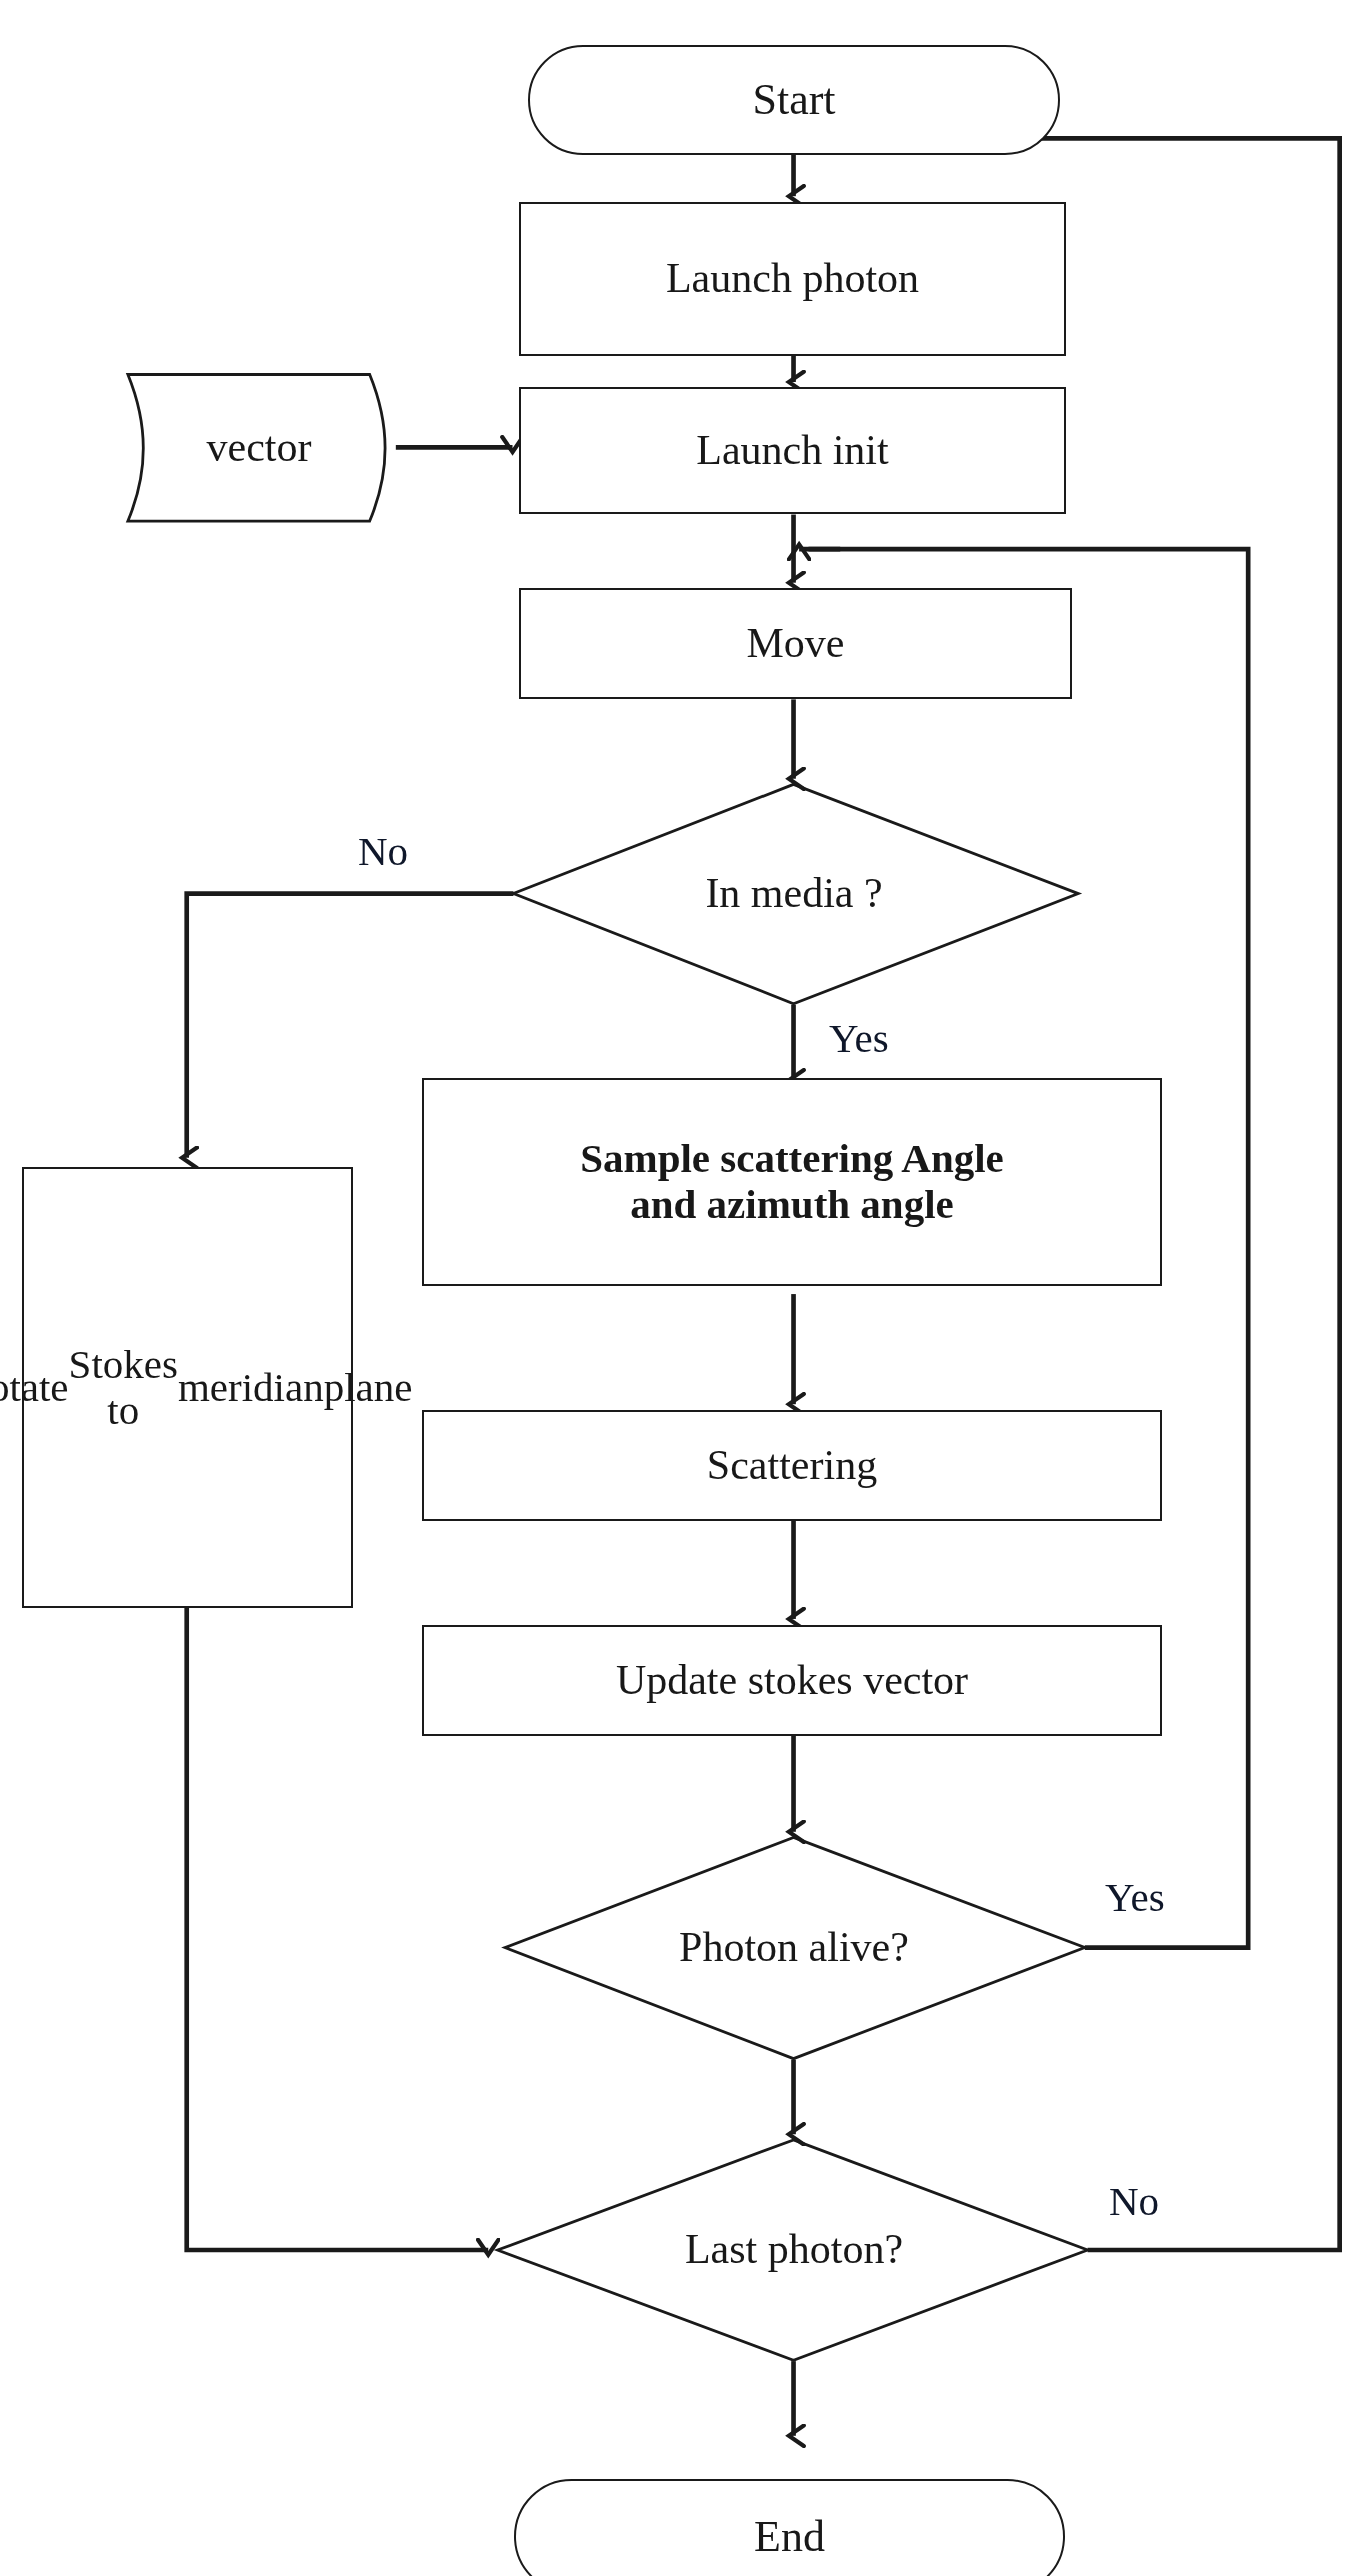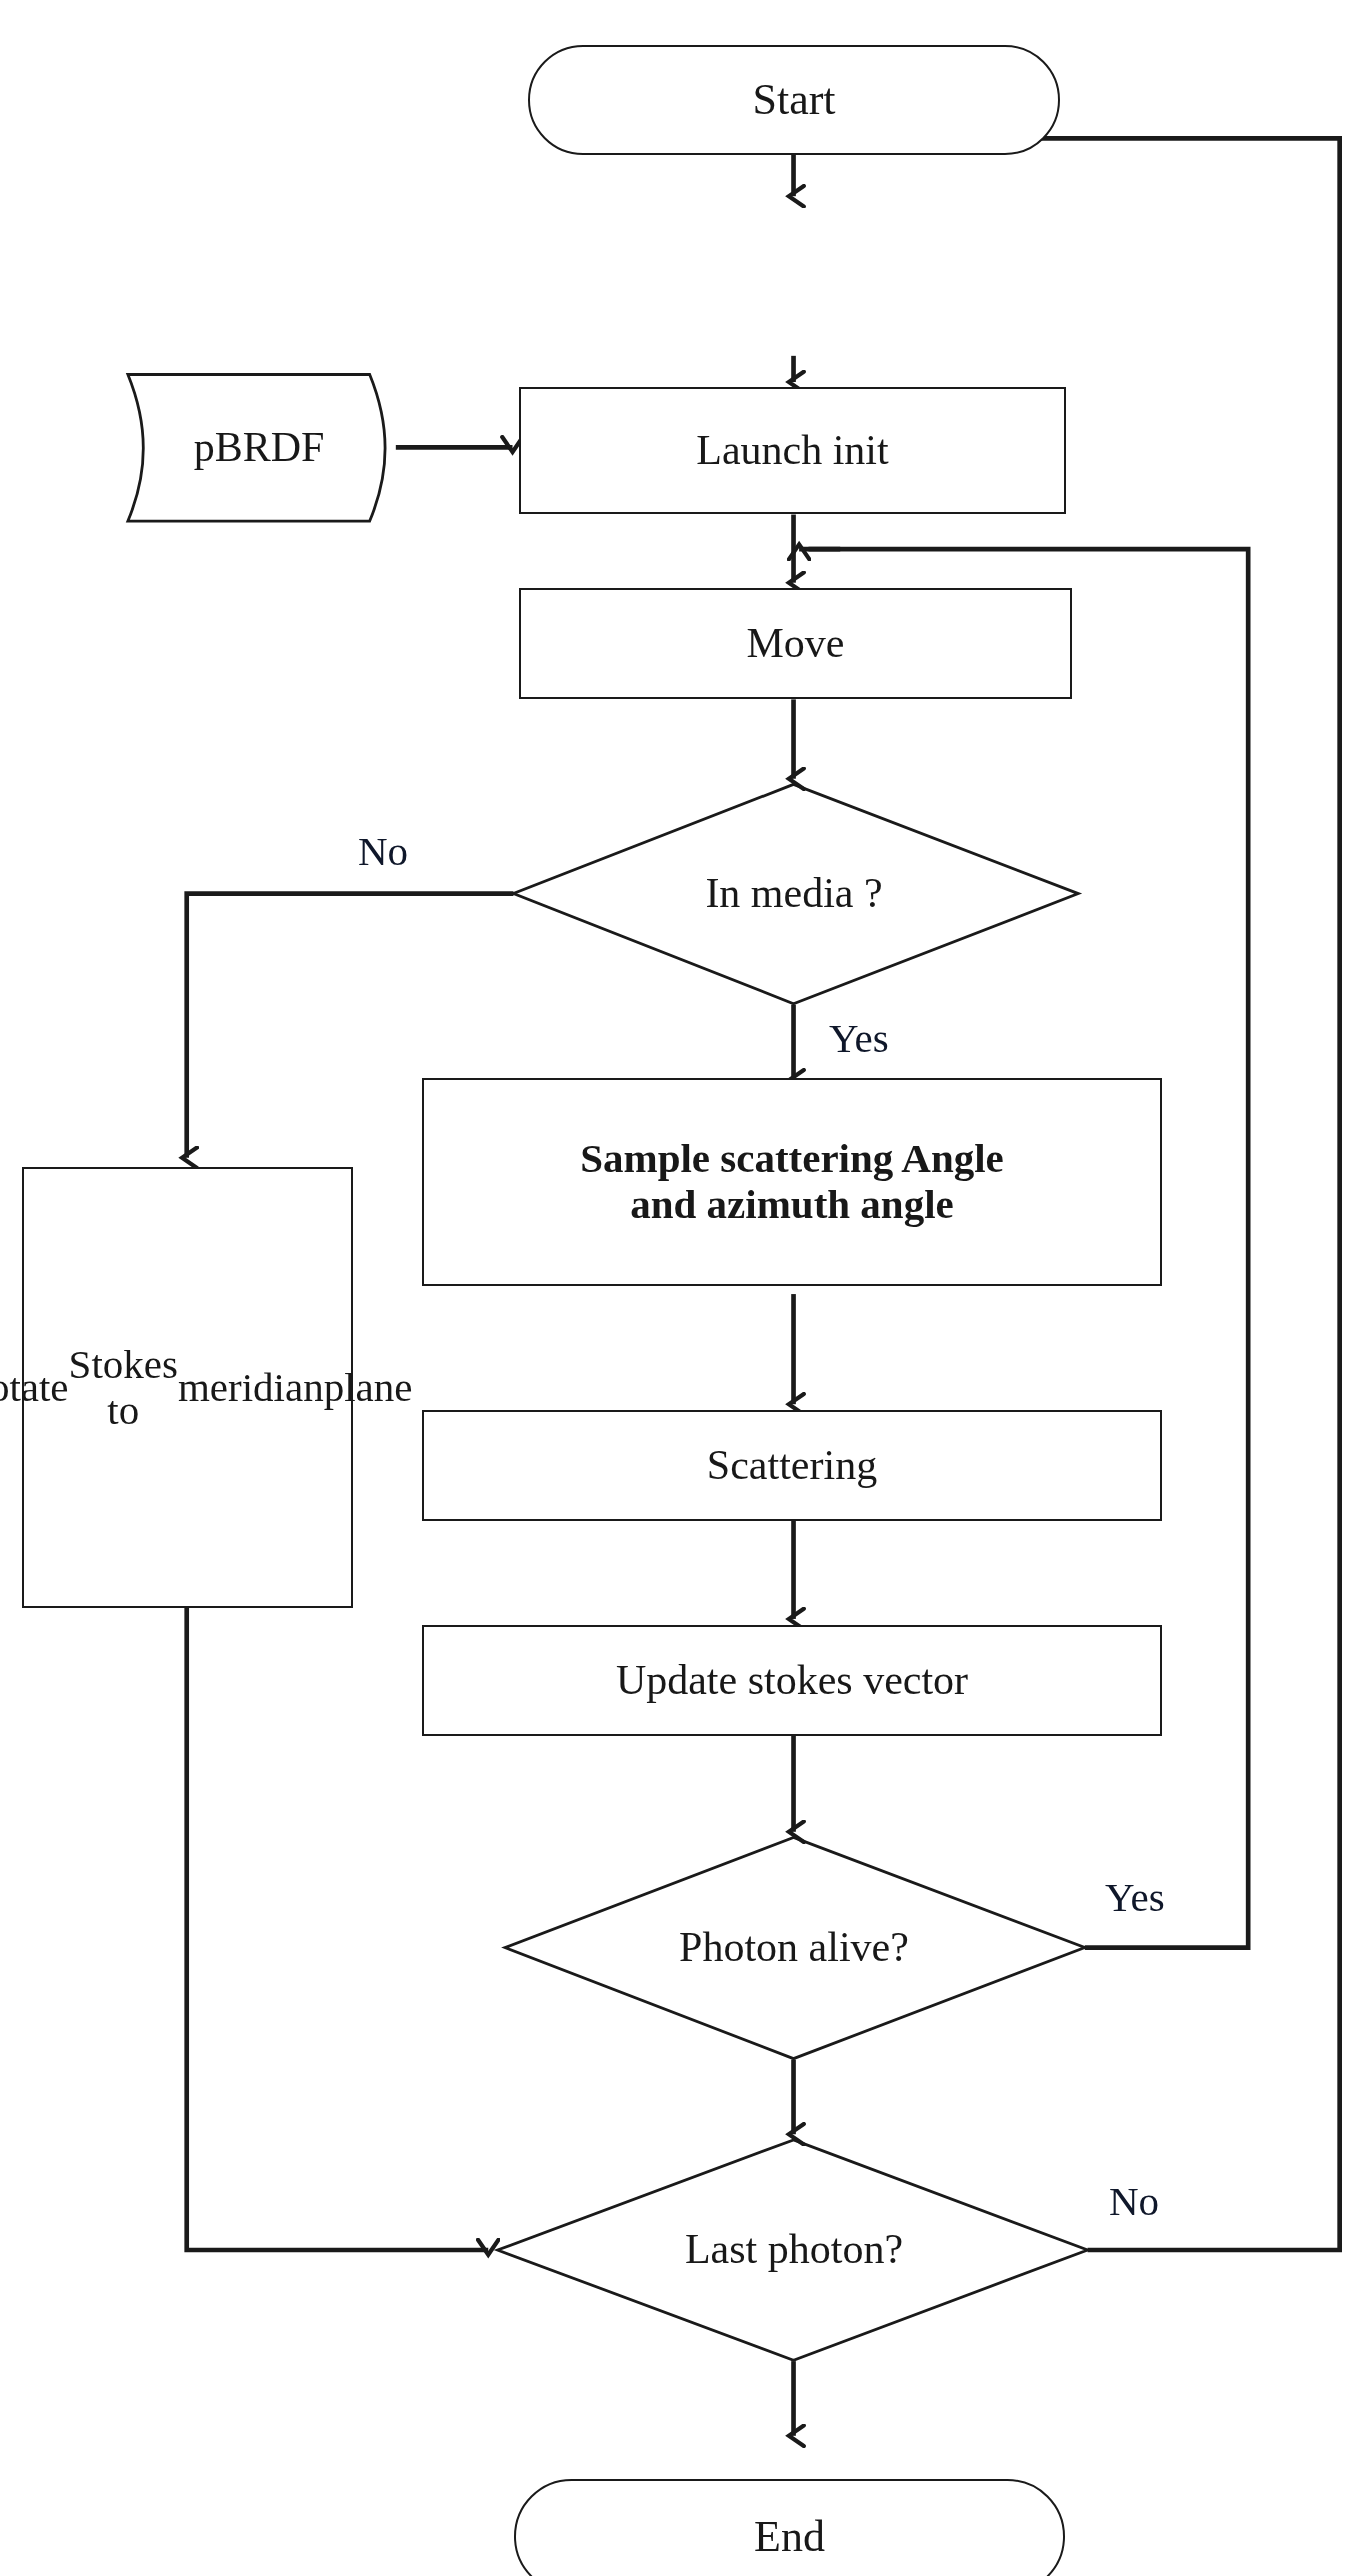--- a/index.html
+++ b/index.html
@@ -127,23 +127,26 @@
 
     <polyline points="200,1722 200,2410 523,2410" fill="none" stroke="#1a1a1a" stroke-width="5" marker-end="url(#ah)"></polyline>
 
     <line x1="850" y1="2529" x2="850" y2="2609" stroke="#1a1a1a" stroke-width="5" marker-end="url(#ah)"></line>
   </svg>
 
   <div class="node node-terminal f-start" style="left:528px;top:7.5px;width:532px;height:110px;">
     <span>Start</span>
   </div>
 
+  <div class="node node-process f-box" style="left:519px;top:202px;width:547px;height:154px;">
+    <span>Launch photon</span>
+  </div>
 
   <div class="node node-data f-data" style="left:128px;top:374px;width:262px;height:147px;">
-    <span class="data-label">pBRDF</span>
+    <span class="data-label">vector</span>
   </div>
 
   <div class="node node-process f-box" style="left:519px;top:387px;width:547px;height:127px;">
     <span>Launch init</span>
   </div>
 
   <div class="node node-decision f-dia" style="left:570px;top:852px;width:448px;height:84px;">
     <span class="decision-label">In media ?</span>
   </div>
 

